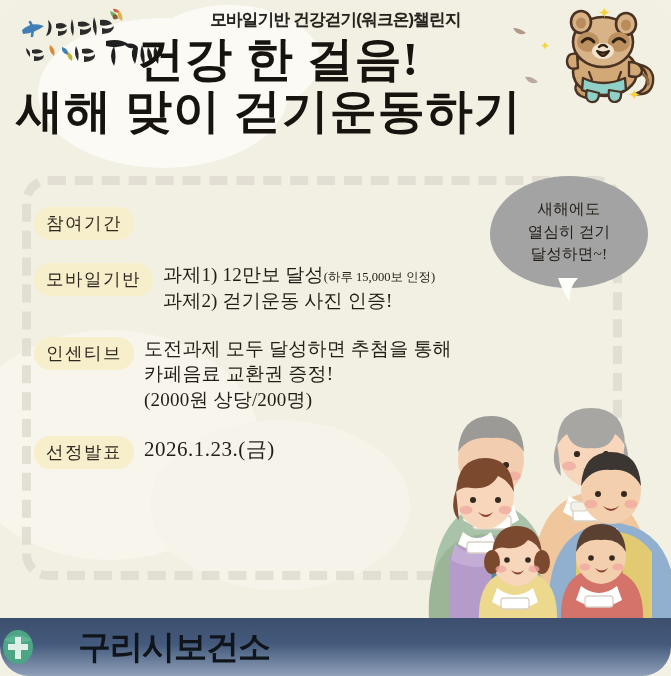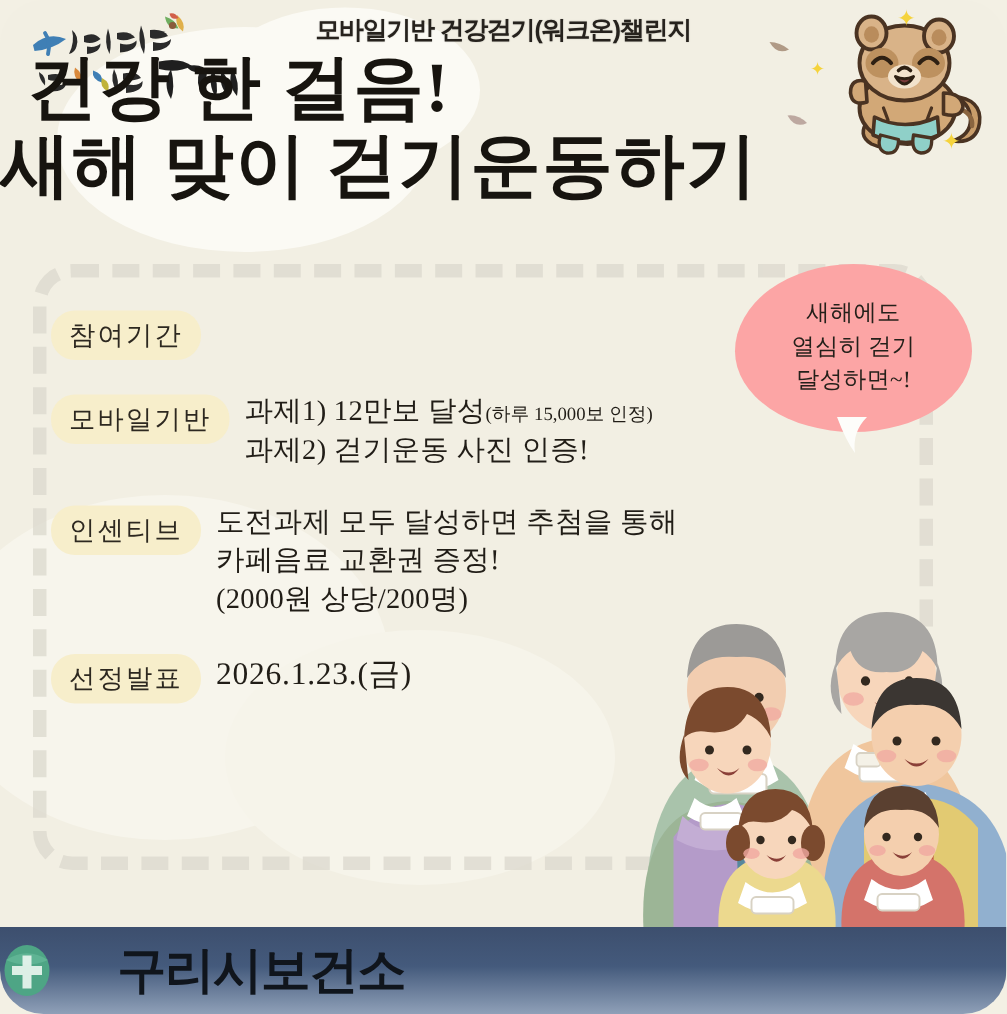--- a/index.html
+++ b/index.html
@@ -26,21 +26,21 @@
 
   .subtitle{
     position:absolute;left:0;top:9px;width:671px;
     text-align:center;
     font-family:"Liberation Sans","DejaVu Sans",sans-serif;
     font-weight:700;font-size:16.5px;color:#26221d;
     letter-spacing:-0.7px;
     text-shadow:0 0 1px rgba(0,0,0,.25);
   }
   .headline{
-    position:absolute;left:0;top:36px;width:538px;text-align:left;
+    position:absolute;left:0;top:36px;width:538px;text-align:center;
     color:#17140f;
     font-family:"Liberation Serif","DejaVu Serif",serif;
     font-weight:700;
     letter-spacing:1px;
     line-height:1.02;
   }
   .hl1{font-size:47px;display:block;padding-left:18px;}
   .hl2{font-size:47px;display:block;padding-left:0px;margin-top:4px;}
 
   
@@ -82,21 +82,21 @@
     letter-spacing:.2px;padding-top:1px;
   }
   .val .sm{font-size:12.5px;letter-spacing:0;}
   .val .ln{display:block;}
   .r-period .val{font-size:21px;letter-spacing:.5px;padding-top:0;}
   .r-announce .val{font-size:21px;letter-spacing:.5px;}
 
   
   .bubble{
     position:absolute;left:490px;top:176px;width:158px;height:112px;
-    background:#fca5a5;border-radius:50% 50% 50% 50%/52% 52% 48% 48%;
+    background:#a3a3a3;border-radius:50% 50% 50% 50%/52% 52% 48% 48%;
     display:flex;align-items:center;justify-content:center;
     text-align:center;
   }
   .bubble .bt{
     font-size:15.5px;color:#24201a;line-height:1.48;letter-spacing:.2px;
   }
   .bubble .bt span{display:block;}
   .bubble-tail{
     position:absolute;left:556px;top:278px;width:22px;height:26px;
   }

